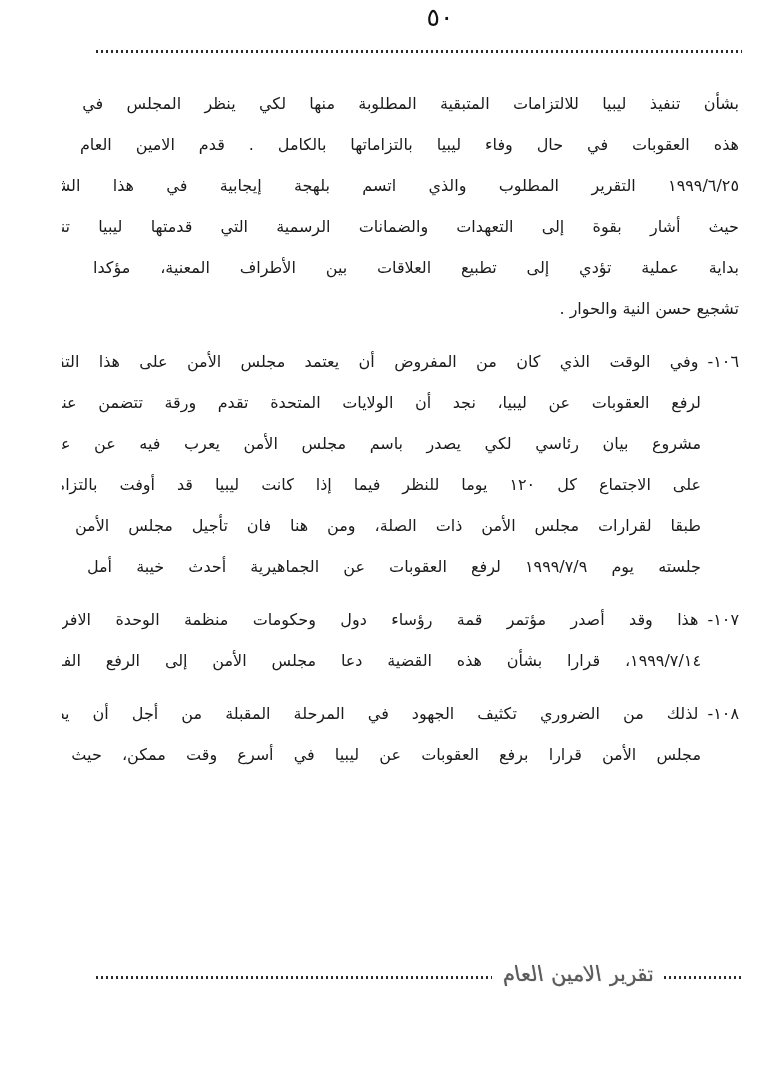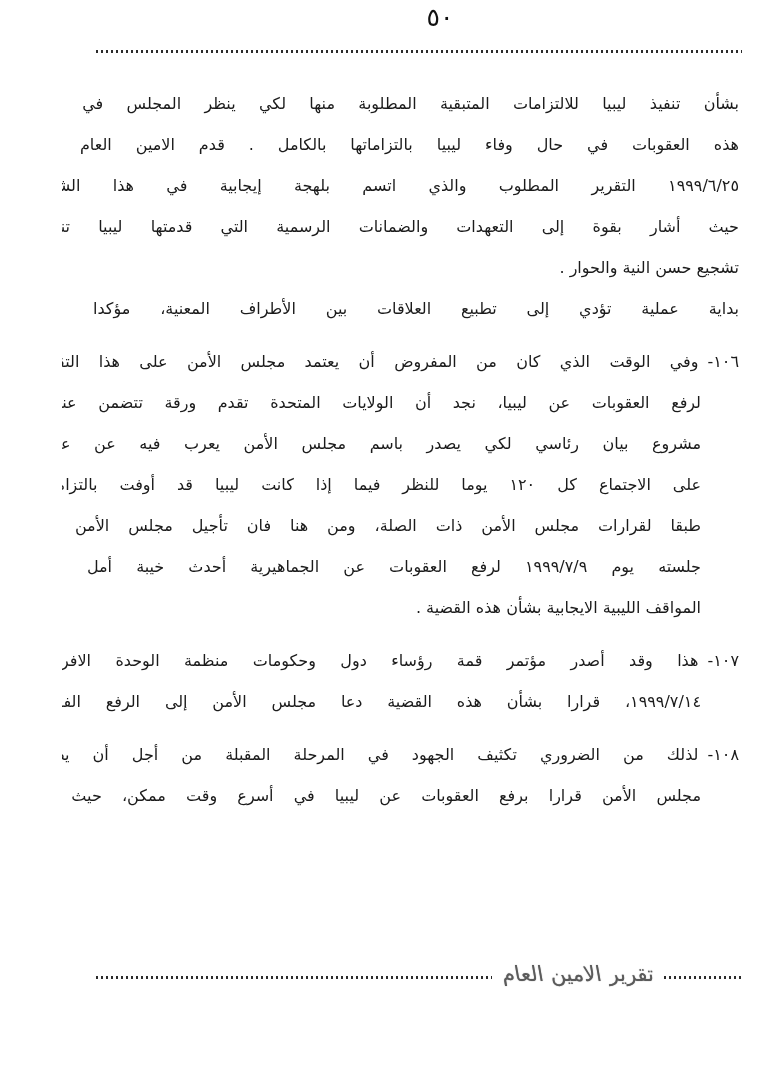--- a/index.html
+++ b/index.html
@@ -88,31 +88,30 @@
   <div class="page-number">٥٠</div>
 
   <div class="dotline rule-top"></div>
 
   <div class="content">
       <div class="para">
         <div class="line">بشأن تنفيذ ليبيا للالتزامات المتبقية المطلوبة منها لكي ينظر المجلس في رفع</div>
         <div class="line">هذه العقوبات في حال وفاء ليبيا  بالتزاماتها بالكامل . قدم الامين العام في</div>
         <div class="line">١٩٩٩/٦/٢٥ التقرير المطلوب والذي  اتسم بلهجة إيجابية في هذا الشأن،</div>
         <div class="line">حيث أشار بقوة إلى التعهدات والضمانات الرسمية التي قدمتها ليبيا تنفيذا</div>
+        <div class="line">بداية عملية تؤدي إلى  تطبيع العلاقات بين الأطراف المعنية، مؤكدا على</div>
         <div class="line last">تشجيع حسن النية والحوار .</div>
-        <div class="line">بداية عملية تؤدي إلى  تطبيع العلاقات بين الأطراف المعنية، مؤكدا على</div>
       </div>
       <div class="para numbered">
         <div class="line"><span class="pnum">١٠٦-</span>وفي الوقت الذي كان من المفروض أن يعتمد مجلس الأمن على هذا التقرير</div>
         <div class="line cont">لرفع العقوبات عن ليبيا، نجد أن الولايات المتحدة تقدم ورقة تتضمن عناصر</div>
         <div class="line cont">مشروع بيان رئاسي لكي يصدر باسم  مجلس الأمن يعرب فيه عن عزمه</div>
         <div class="line cont">على الاجتماع كل ١٢٠ يوما للنظر فيما إذا كانت  ليبيا قد أوفت بالتزاماتها</div>
         <div class="line cont">طبقا لقرارات مجلس الأمن ذات الصلة، ومن هنا فان تأجيل مجلس الأمن في</div>
         <div class="line cont">جلسته يوم ١٩٩٩/٧/٩ لرفع العقوبات عن الجماهيرية أحدث خيبة أمل  أمام</div>
-        <div class="line cont last">المواقف الليبية الايجابية بشأن هذه القضية .</div>
       </div>
       <div class="para numbered">
         <div class="line"><span class="pnum">١٠٧-</span>هذا وقد أصدر مؤتمر قمة رؤساء دول وحكومات منظمة الوحدة الافريقية</div>
         <div class="line cont">١٩٩٩/٧/١٤، قرارا بشأن هذه القضية دعا مجلس الأمن إلى الرفع الفوري</div>
       </div>
       <div class="para numbered">
         <div class="line"><span class="pnum">١٠٨-</span>لذلك من الضروري تكثيف الجهود في المرحلة  المقبلة من أجل أن يصدر</div>
         <div class="line cont">مجلس الأمن قرارا برفع العقوبات عن ليبيا في أسرع وقت ممكن، حيث أن</div>
       </div>
     </div>

